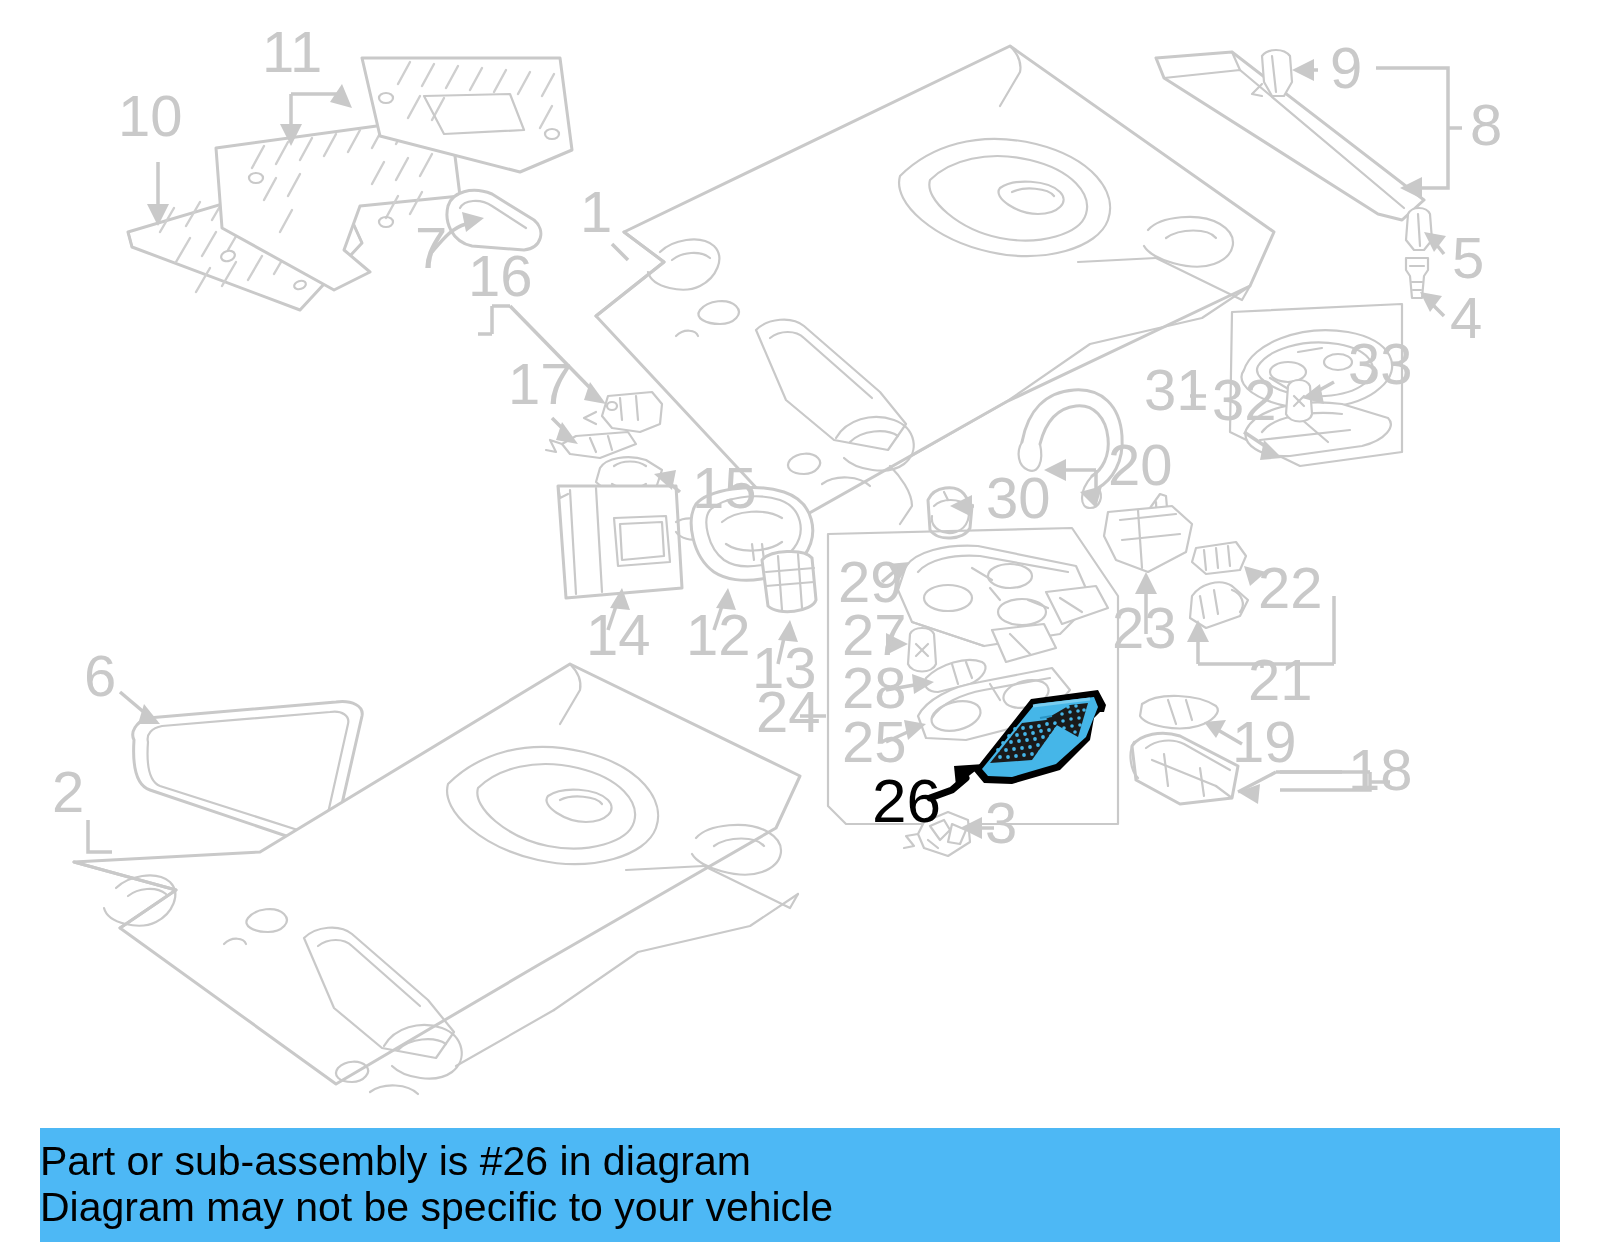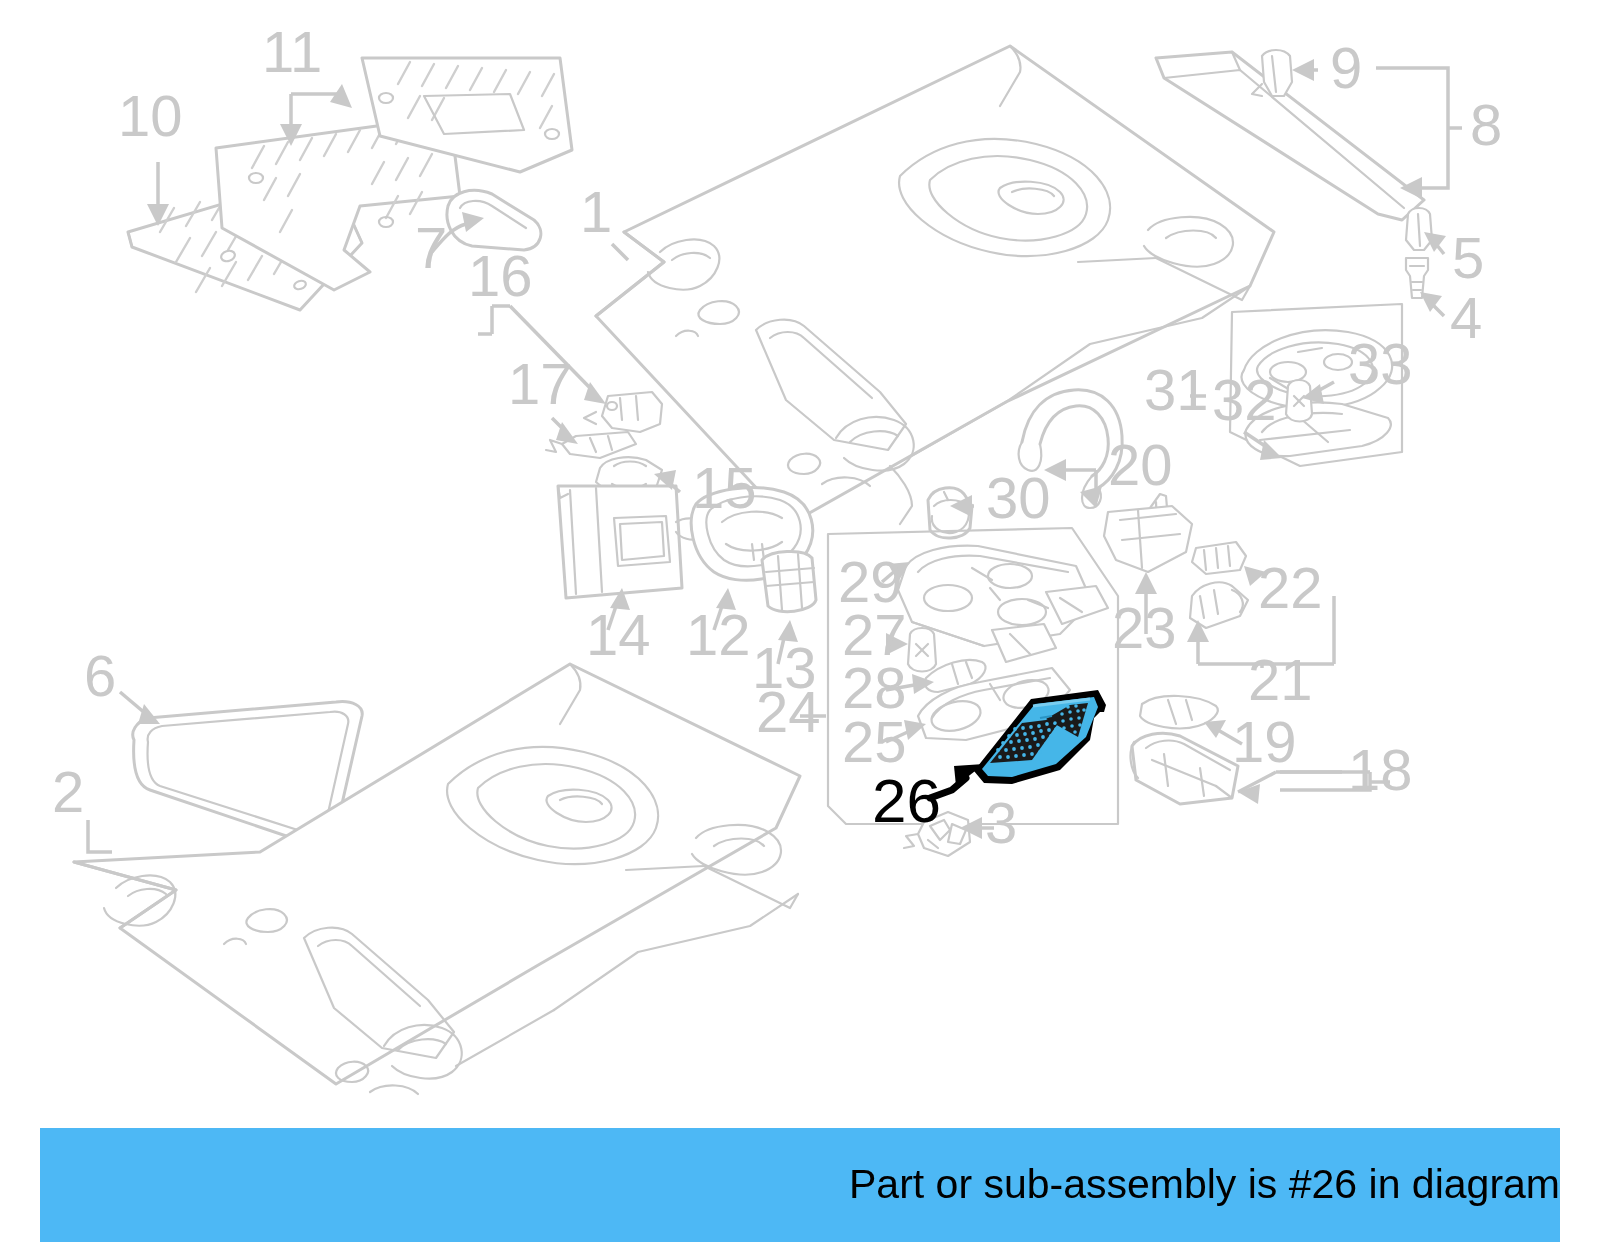--- a/index.html
+++ b/index.html
@@ -38,21 +38,21 @@
   #banner {
     position: absolute;
     left: 40px;
     top: 1128px;
     width: 1520px;
     height: 114px;
     background: #4db8f5;
     box-sizing: border-box;
     display: flex;
     flex-direction: column;
-    align-items: flex-end;
+    align-items: flex-start;
     justify-content: center;
     line-height: 1.12;
   }
   .banner-line {
     font-family: "Liberation Sans", sans-serif;
     font-size: 41px;
     color: #000000;
     text-align: center;
     white-space: nowrap;
   }
@@ -678,15 +678,16 @@
     <text class="callout-label" x="842" y="708">28</text>
     <text class="callout-label" x="838" y="602">29</text>
     <text class="callout-label" x="986" y="518">30</text>
     <text class="callout-label" x="1144" y="410">31</text>
     <text class="callout-label" x="1212" y="420">32</text>
     <text class="callout-label" x="1348" y="384">33</text>
   </svg>
 
   <div id="banner">
     <div class="banner-line">Part or sub-assembly is #26 in diagram</div>
+    <div class="banner-line">Diagram may not be specific to your vehicle</div>
   </div>
 
 </div>
 
 </body></html>

